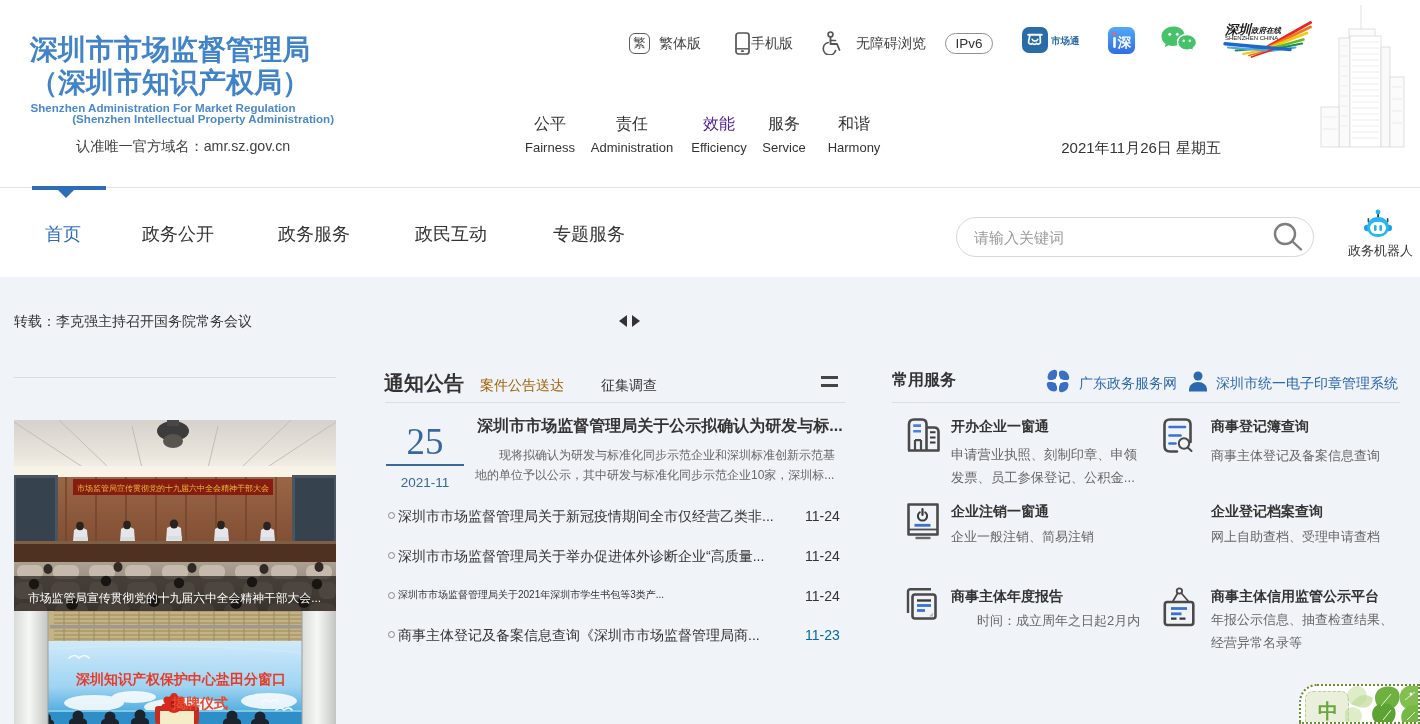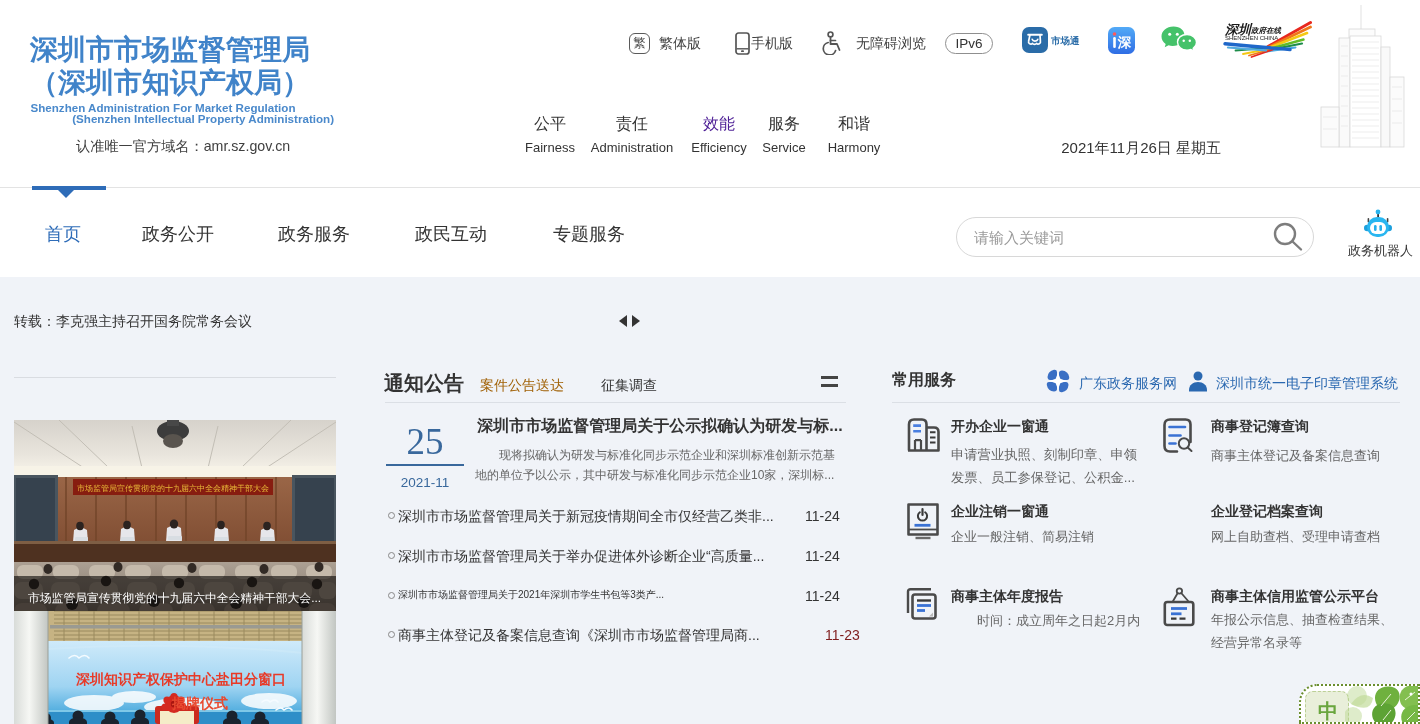--- a/index.html
+++ b/index.html
@@ -405,21 +405,21 @@
   <div class="abs" style="left:388px;top:552px;width:7px;height:7px;border:1.5px solid #888;border-radius:50%;"></div>
   <div class="abs" style="left:398px;top:548px;font-size:14px;color:#333;">深圳市市场监督管理局关于举办促进体外诊断企业“高质量...</div>
   <div class="abs" style="left:805px;top:548px;font-size:14px;color:#333;">11-24</div>
 
   <div class="abs" style="left:388px;top:592px;width:7px;height:7px;border:1.5px solid #888;border-radius:50%;"></div>
   <div class="abs" style="left:398px;top:588px;font-size:10px;color:#333;">深圳市市场监督管理局关于2021年深圳市学生书包等3类产...</div>
   <div class="abs" style="left:805px;top:588px;font-size:14px;color:#333;">11-24</div>
 
   <div class="abs" style="left:388px;top:631px;width:7px;height:7px;border:1.5px solid #888;border-radius:50%;"></div>
   <div class="abs" style="left:398px;top:627px;font-size:14px;color:#333;">商事主体登记及备案信息查询《深圳市市场监督管理局商...</div>
-  <div class="abs" style="left:805px;top:627px;font-size:14px;color:#7f1d1d;margin-left:20px;">11-23</div>
+  <div class="abs" style="left:805px;top:627px;font-size:14px;color:#0369a1;">11-23</div>
 
   <div class="abs" style="left:892px;top:370px;font-size:16px;font-weight:bold;color:#333;">常用服务</div>
   <svg class="abs" style="left:1046px;top:369px" width="24" height="24" viewBox="0 0 24 24">
     <g fill="#3a6fc4">
       <path d="M11 11 L11 3 Q11 0.5 8 0.8 Q2 2 1.5 8 Q1.8 11 4 11 Z"></path>
       <path d="M13 11 L21 11 Q23.5 11 23.2 8 Q22 2 16 1.5 Q13 1.8 13 4 Z"></path>
       <path d="M13 13 L13 21 Q13 23.5 16 23.2 Q22 22 22.5 16 Q22.2 13 20 13 Z"></path>
       <path d="M11 13 L3 13 Q0.5 13 0.8 16 Q2 22 8 22.5 Q11 22.2 11 20 Z"></path>
     </g>
     <path d="M12 3.5 L14.3 9.7 L20.5 12 L14.3 14.3 L12 20.5 L9.7 14.3 L3.5 12 L9.7 9.7 Z" fill="#fff"></path>

